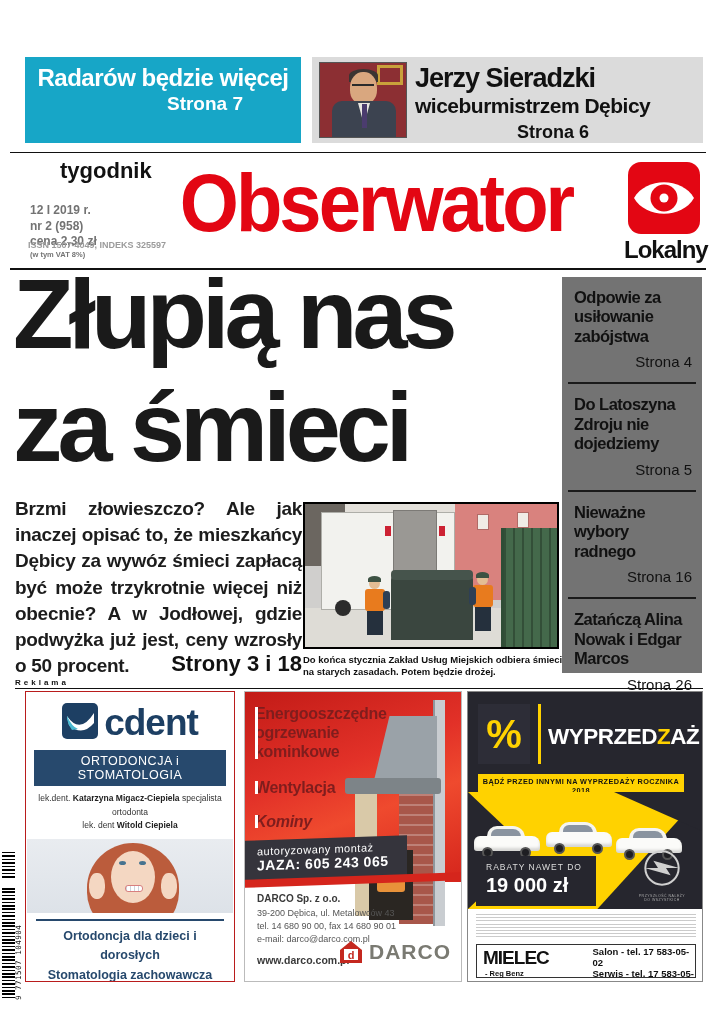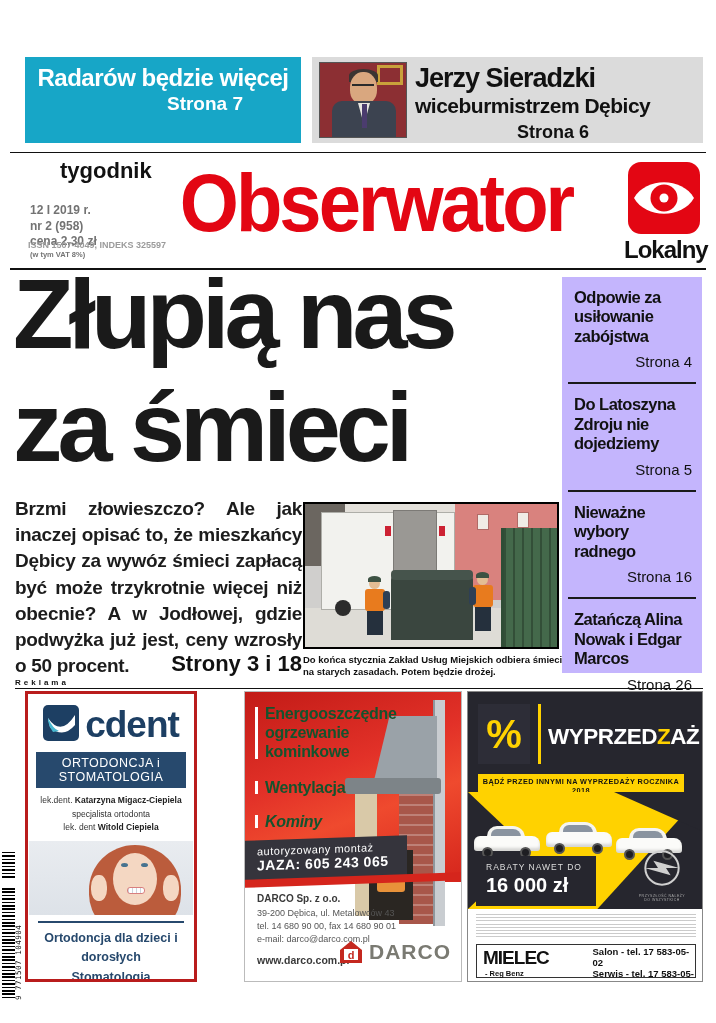--- a/index.html
+++ b/index.html
@@ -32,21 +32,21 @@
   .weekly { left:60px; top:158px; font-size:22px; font-weight:bold; color:#111; }
   .datebox { left:30px; top:203px; font-size:12px; font-weight:bold; color:#737373; line-height:1.3; }
   .vat { font-size:7.5px; font-weight:bold; }
   .issn { left:28px; top:240px; font-size:9px; font-weight:bold; color:#9b9b9b; }
   .mast-title { left:130px; top:155px; width:492px; text-align:center; font-size:76px; font-weight:bold; letter-spacing:-3px; color:#e30613; transform:scaleY(1.08); transform-origin:top; }
   .logo-box { left:628px; top:162px; width:72px; height:72px; }
   .logo-sub { left:624px; top:236px; width:80px; text-align:center; font-size:24px; font-weight:bold; letter-spacing:-1px; color:#111; }
 
   
   .headline { left:13px; top:258px; width:560px; font-size:99px; font-weight:bold; letter-spacing:-5px; color:#1a1a1a; line-height:1.14; }
-  .sidebar { left:562px; top:277px; width:140px; height:396px; background:#c4b5fd; }
+  .sidebar { left:562px; top:277px; width:140px; height:396px; background:#737373; }
   .sb-item { padding:11px 10px 12px 12px; }
   .sb-item + .sb-item { border-top:2px solid #1a1a1a; margin:0 6px; padding-left:6px; padding-right:4px; }
   .sb-title { font-size:16.5px; font-weight:bold; color:#111; line-height:1.18; letter-spacing:-0.5px; }
   .sb-page { font-size:15px; color:#111; text-align:right; margin-top:7px; }
 
   
   .lead { left:15px; top:496px; width:287px; font-size:19px; font-weight:bold; color:#1c1c1c; text-align:justify; line-height:1.38; letter-spacing:-0.3px; }
   .lead-pages { left:15px; top:651px; width:287px; text-align:right; font-size:22px; font-weight:bold; color:#111; }
 
   
@@ -71,39 +71,39 @@
   .w-arm { position:absolute; left:-2px; top:13px; width:7px; height:18px; background:#2e3f55; border-radius:3px; }
   .w-legs { position:absolute; left:4px; top:33px; width:16px; height:24px; background:#25303d; }
 
   .caption { left:303px; top:654px; width:262px; font-size:9.5px; font-weight:bold; color:#111; line-height:1.25; }
   .reklama { left:15px; top:678px; width:688px; font-size:8px; font-weight:bold; letter-spacing:3px; color:#111; border-bottom:1px solid #111; padding-bottom:1px; }
 
   
   .ad { overflow:hidden; }
 
   
-  .ad-cdent { left:25px; top:691px; width:172px; height:291px; border:3px solid #b91c1c; background:#fff; }
+  .ad-cdent { left:25px; top:691px; width:210px; height:291px; border:1px solid #b91c1c; background:#fff; }
   .cd-logo-row { display:flex; align-items:center; justify-content:center; gap:6px; margin-top:10px; }
   .cd-brand { font-size:37px; font-weight:bold; color:#1d3f63; letter-spacing:-1px; }
   .cd-banner { margin:6px 8px 0 8px; background:#27496d; color:#fff; text-align:center; font-size:12.5px; padding:4px 0; letter-spacing:0.5px; }
   .cd-docs { text-align:center; font-size:8.5px; color:#333; margin-top:6px; line-height:1.6; }
   .cd-docs b { color:#222; }
   .cd-photo { position:relative; margin:6px 1px 0 1px; height:74px; background:linear-gradient(#e9ecf0,#dde2e8); overflow:hidden; }
   .cd-hair { position:absolute; left:60px; top:4px; width:92px; height:90px; background:#bb5c3c; border-radius:50% 50% 45% 45%; }
   .cd-face { position:absolute; left:84px; top:12px; width:44px; height:52px; background:#f4d7c2; border-radius:50%; }
   .cd-eye { position:absolute; top:22px; width:7px; height:4px; background:#47738f; border-radius:50%; }
   .cd-smile { position:absolute; left:98px; top:46px; width:18px; height:7px; background:#fff; border:1px solid #d87f7f; border-radius:3px; background-image:repeating-linear-gradient(90deg,#ccd4dc 0 1px,transparent 1px 4px); }
   .cd-hand { position:absolute; width:16px; height:26px; background:#f4d7c2; border-radius:45%; top:34px; }
   .cd-services { margin:6px 10px 0 10px; border-top:2px solid #27496d; border-bottom:2px solid #27496d; text-align:center; padding:6px 0 7px 0; }
   .cd-services div { font-size:12.5px; font-weight:bold; color:#27496d; line-height:1.55; }
 
   
   .ad-darco { left:244px; top:691px; width:218px; height:291px; border:1px solid #bbb; background:#fff; }
   .da-red { position:absolute; left:0; top:0; width:100%; height:190px; background:linear-gradient(160deg,#c21b17 0%,#e23128 40%,#ef4a2e 62%,#d5251c 100%); }
-  .da-item { position:absolute; left:10px; color:#14532d; font-weight:bold; font-size:16px; line-height:1.2; letter-spacing:-0.3px; padding-left:10px; }
+  .da-item { position:absolute; left:10px; color:#7f1d1d; font-weight:bold; font-size:16px; line-height:1.2; letter-spacing:-0.3px; padding-left:0; }
   .da-item::before { content:""; position:absolute; left:0; top:3px; bottom:3px; width:3px; background:#fff; }
   .da-jaza { position:absolute; left:0; top:146px; width:162px; height:40px; background:#35343c; transform:skewY(-2deg); color:#fff; padding:5px 0 0 12px; }
   .da-jaza .j1 { font-size:11px; letter-spacing:0.5px; }
   .da-jaza .j2 { font-size:14px; font-weight:bold; letter-spacing:0.5px; }
   .da-redstripe { position:absolute; left:0; top:184px; width:100%; height:8px; background:#d5251c; transform:skewY(-2deg); }
   .da-fire { position:absolute; left:100px; top:8px; width:114px; height:232px; }
   .da-pipe { position:absolute; left:88px; top:0; width:12px; height:226px; background:#c9cdd1; border-left:2px solid #8f979d; }
   .da-hood { position:absolute; left:4px; top:16px; width:88px; height:66px; background:#9aa2a8; clip-path:polygon(28% 100%,46% 0,100% 0,100% 100%); }
   .da-slab { position:absolute; left:0; top:78px; width:96px; height:16px; background:#7d8488; border-radius:3px; }
   .da-insul { position:absolute; left:10px; top:94px; width:22px; height:122px; background:#d9c9a8; }
@@ -361,21 +361,21 @@
       <div class="car" style="left:148px; top:34px;">
         <div class="car-roof"></div>
           <div class="car-glass"></div>
           <div class="car-body"></div>
           <div class="car-w1"></div>
           <div class="car-w2"></div>
       </div>
     </div>
     <div class="op-rabaty">
       <div class="r1">RABATY NAWET DO</div>
-      <div class="r2">16 000 zł</div>
+      <div class="r2">19 000 zł</div>
     </div>
     <div class="op-logo">
       <svg width="40" height="40" viewBox="0 0 60 60">
         <circle cx="30" cy="30" r="25" fill="none" stroke="#cfcfcf" stroke-width="3"></circle>
         <path d="M4 30 H24 L17 19 L56 30 H36 L43 41 Z" fill="#cfcfcf"></path>
       </svg>
       <div class="op-slogan">PRZYSZŁOŚĆ NALEŻY DO WSZYSTKICH</div>
     </div>
     <div class="op-fine"></div>
     <div class="op-dealer">

